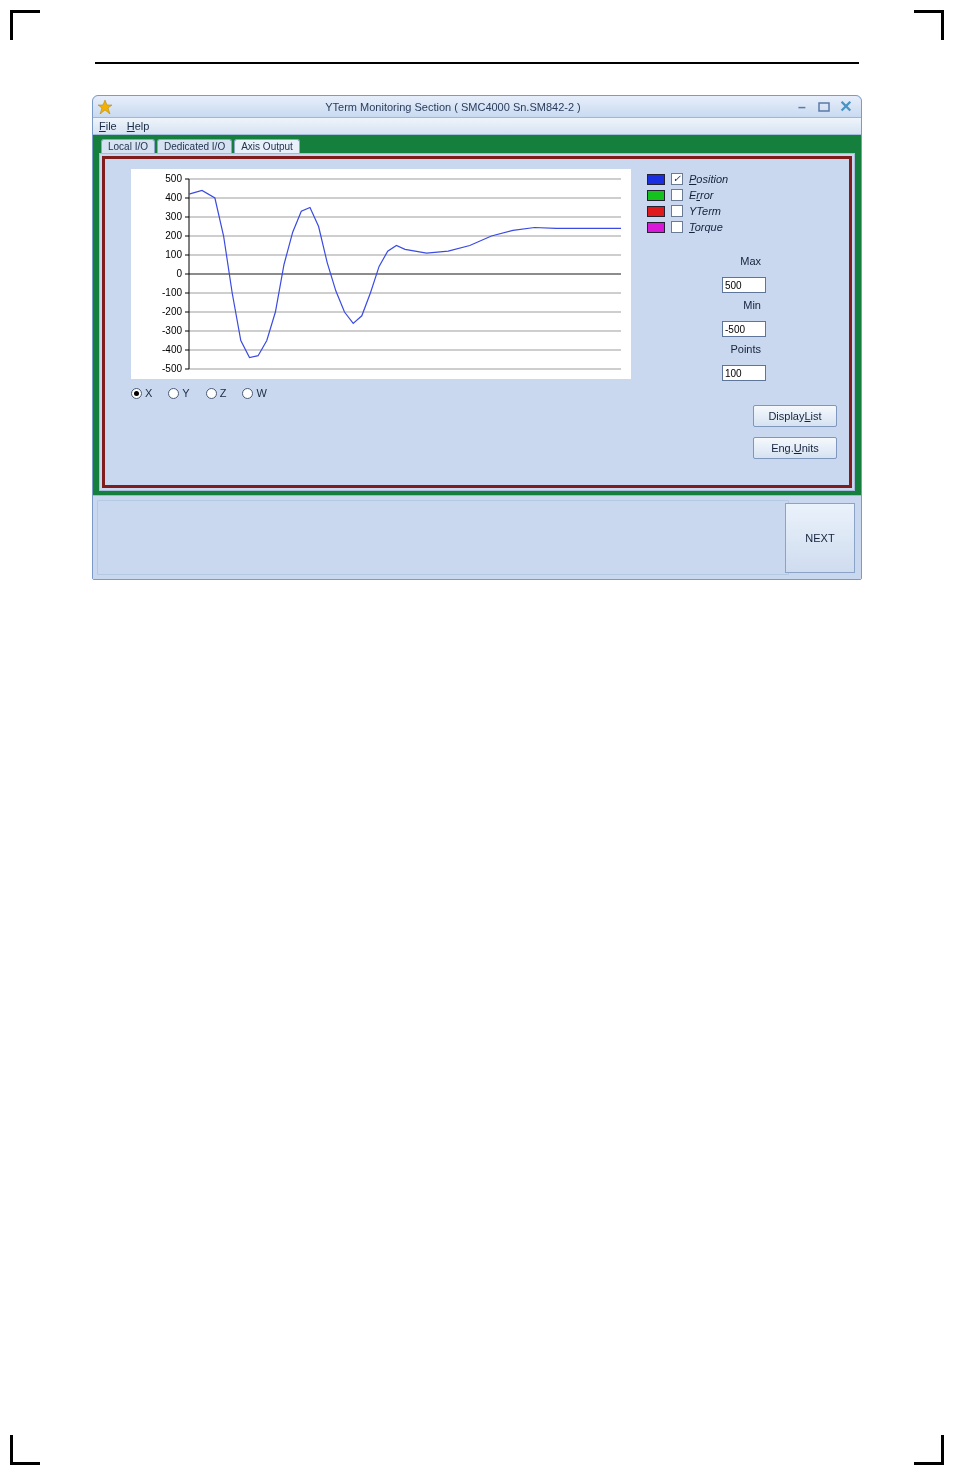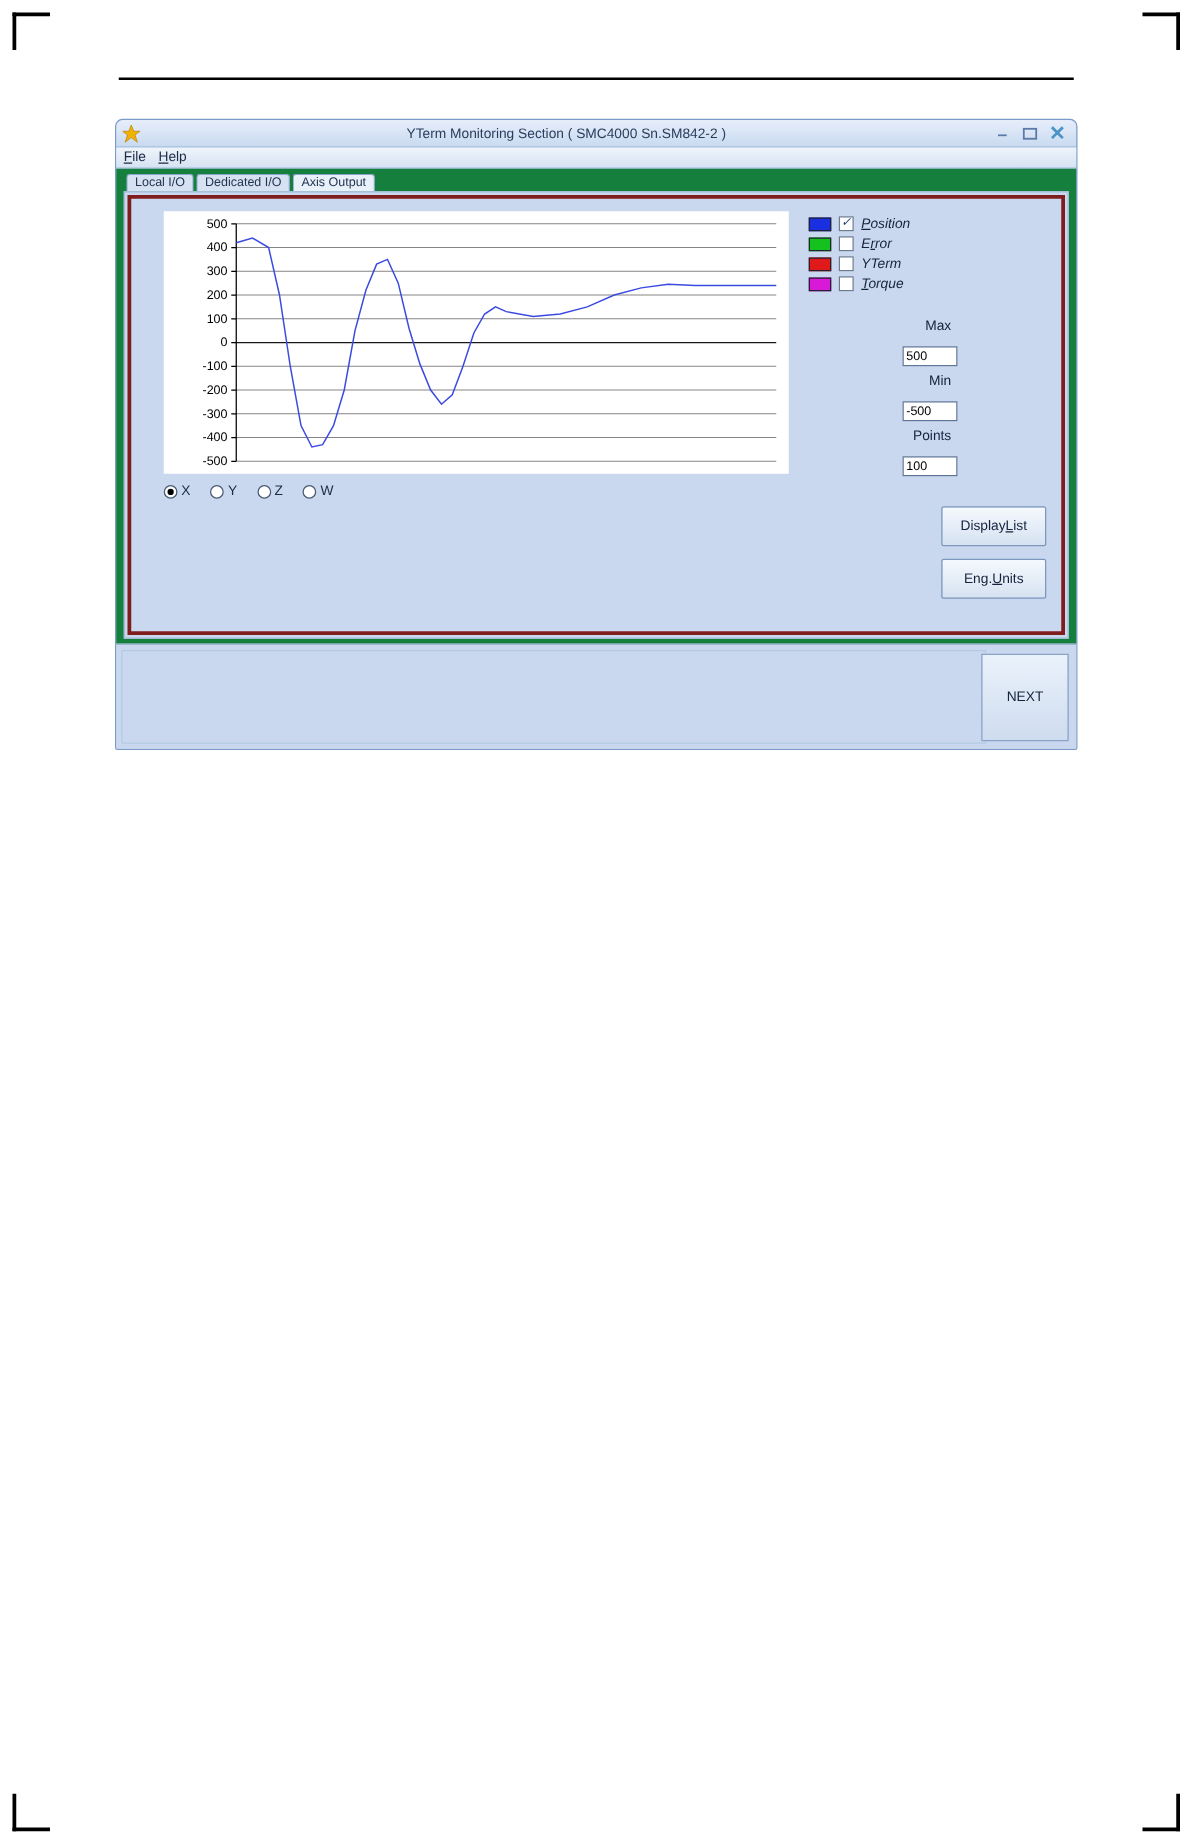--- a/index.html
+++ b/index.html
@@ -124,21 +124,21 @@
   .legend-label { color:#14223c; }
   .legend-label u { text-decoration: underline; }
 
   .field-row { display:flex; align-items:center; gap:10px; margin-top:6px;flex-direction:column; }
   .field-row label { width:34px; text-align:right; color:#14223c;}
   .num-input {
     width:44px; height:16px; border:1px solid #5d7598; background:#fff; font-size:10px; padding:0 2px; color:#000;
   }
   .side-buttons { margin-top:24px; display:flex; flex-direction:column; gap:10px; align-items:flex-end; padding-right:4px;}
   .xp-btn {
-    min-width:84px; height:32px;
+    min-width:84px; height:22px;
     background: linear-gradient(to bottom,#f5f9fd,#d6e2f2);
     border:1px solid #7d97bd;
     border-radius:2px;
     font-size:11px;color:#14223c;
     display:flex;align-items:center;justify-content:center;
     cursor:pointer;
   }
 
   .bottom-bar {
     border-top:1px solid #9fb7d6;

